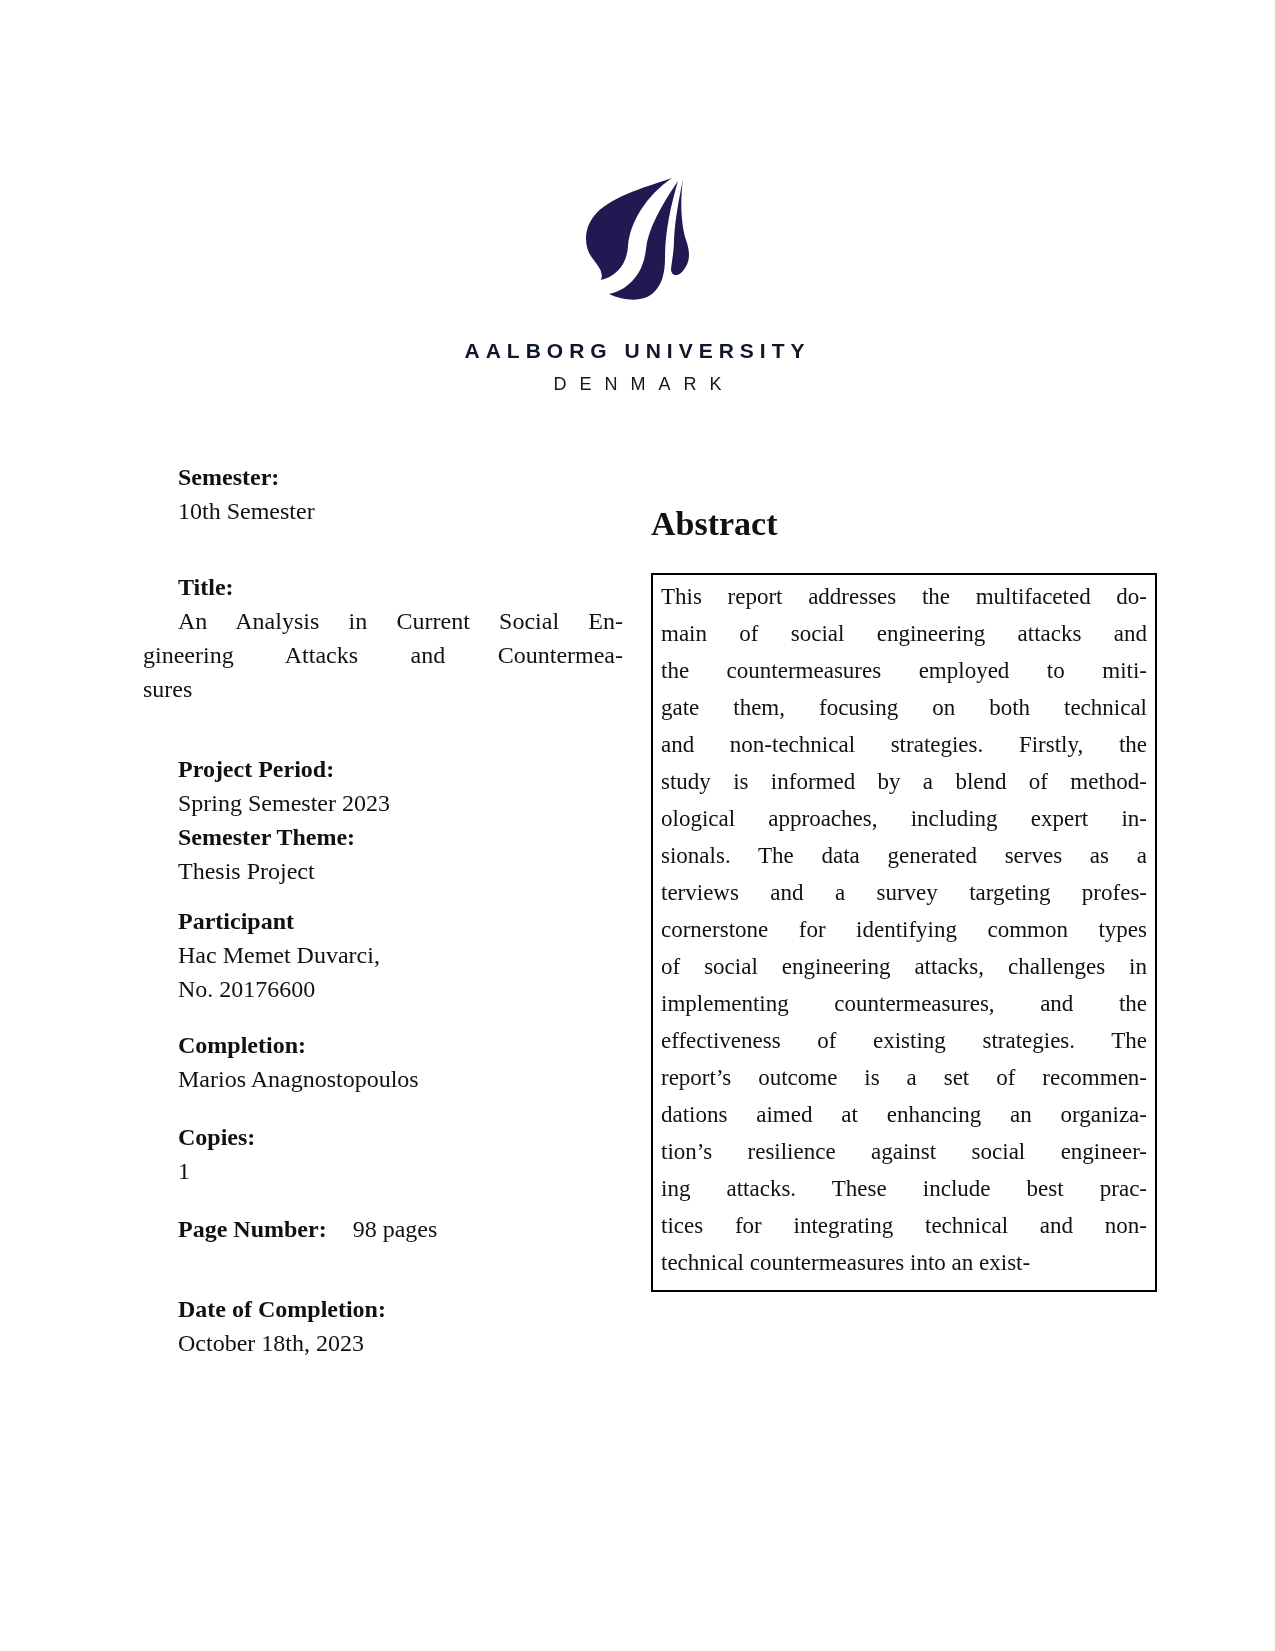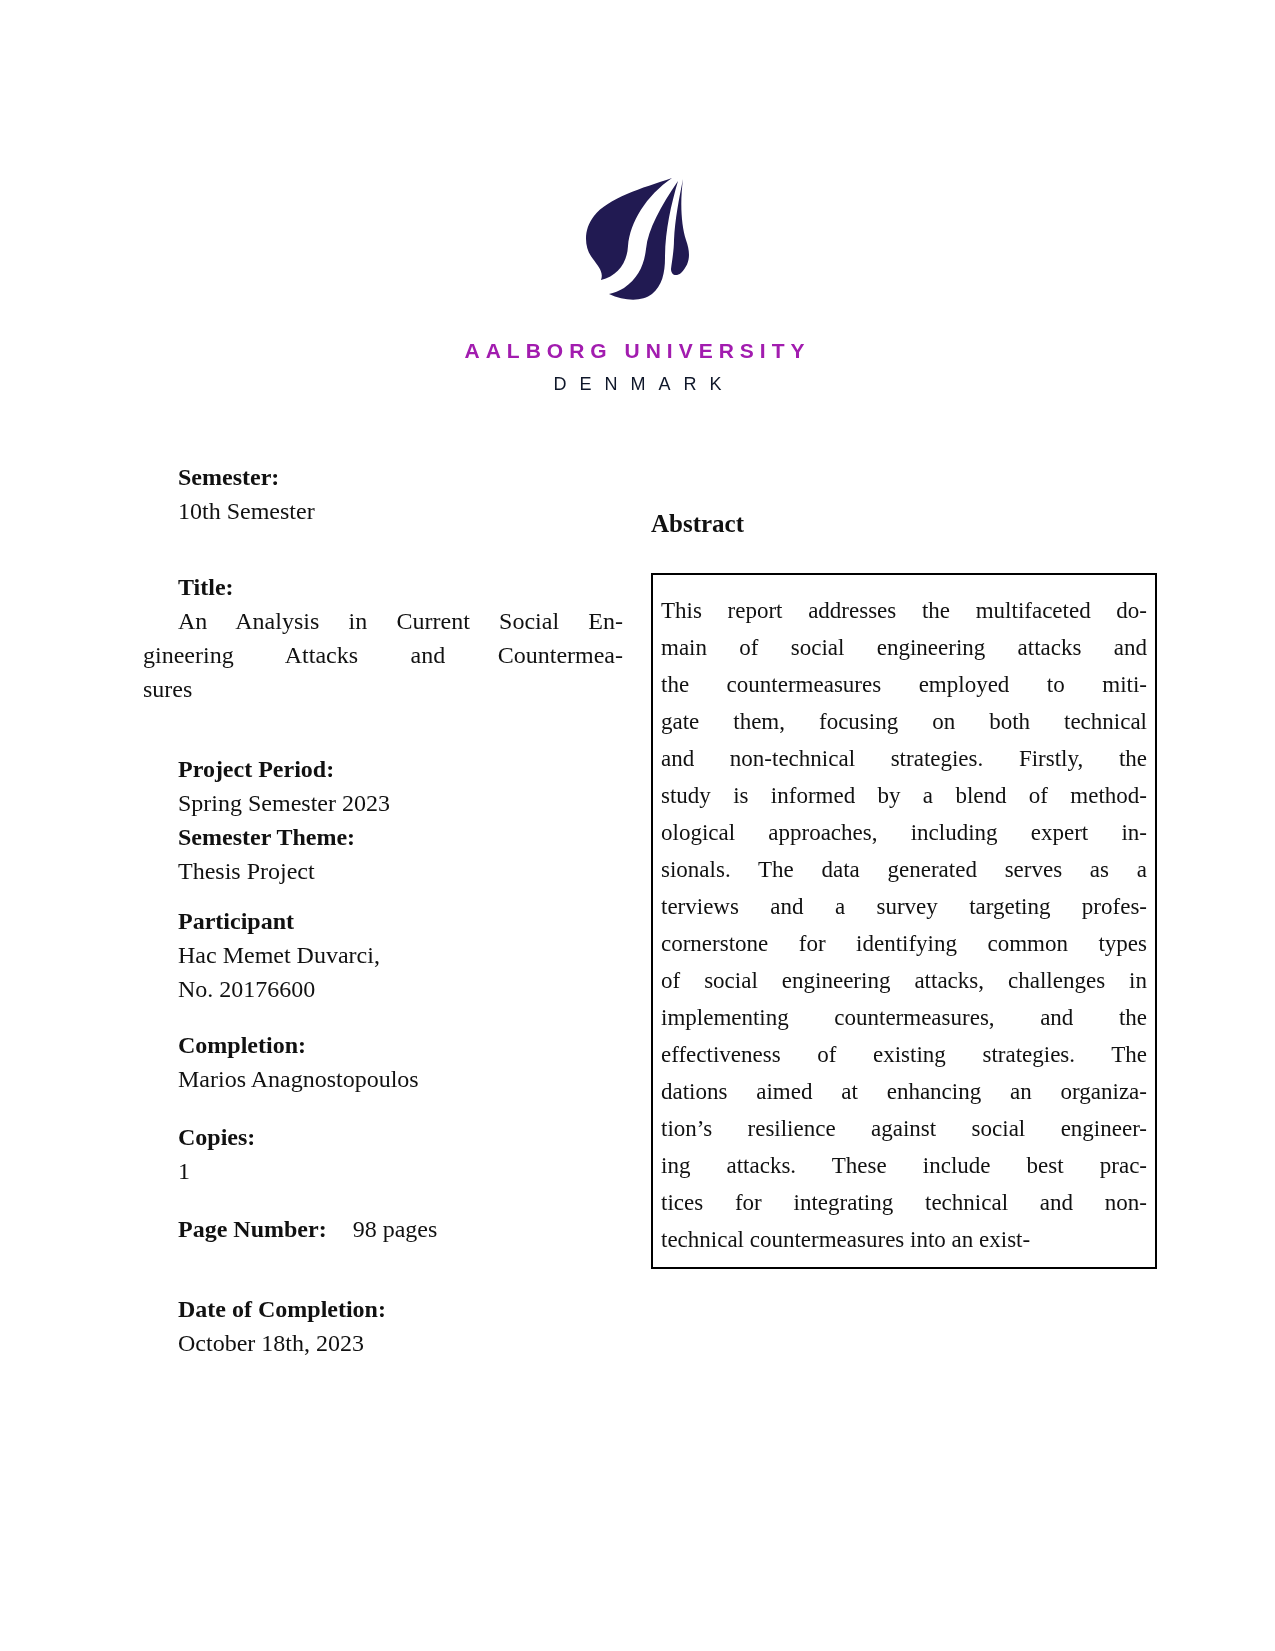--- a/index.html
+++ b/index.html
@@ -56,45 +56,45 @@
   .just-par .jline { text-align: justify; text-align-last: justify; }
   .just-par .jline:first-child { text-indent: 35px; }
   .just-par .jline:last-child  { text-align-last: left; }
 
   .inline-row { text-indent: 35px; }
   .inline-row .inline-val { margin-left: 26px; font-weight: 400; }
 
   
   .abs-heading {
     margin: 48px 0 34px 0;
-    font-size: 25px; font-weight: 700; line-height: 31px;
+    font-size: 34px; font-weight: 700; line-height: 31px;
   }
   .abs-box {
     border: 2px solid #000000;
-    padding: 17px 8px 9px 8px;
+    padding: 3px 8px 9px 8px;
     font-size: 23px; line-height: 37px;
     width: 506px;
   }
   .abs-box .abs-line { text-align: justify; text-align-last: justify; }
   .abs-box .abs-line:last-child { text-align-last: left; }
 </style>
 </head>
 <body>
 
 <div class="page">
 
   <div class="logo-wrap">
     <svg class="mark" viewBox="0 0 112 126" aria-hidden="true">
       <g fill="#211a52">
         <path d="M90 2 C 60 12, 26 22, 12 40 C 1 54, 2 72, 11 83 C 16 90, 22 96, 19 104 C 35 100, 45 88, 46 70 C 48 46, 64 20, 90 2 Z"></path>
         <path d="M96 5 C 79 30, 66 53, 64 73 C 62 90, 56 102, 42 112 C 37 115, 32 117, 27 118 C 42 125, 60 126, 70 118 C 80 110, 83 97, 83 82 C 83 55, 89 29, 96 5 Z"></path>
         <path d="M101 3 C 98 26, 99 48, 104 64 C 109 78, 108 88, 99 97 C 94 101, 89 99, 89 93 C 90 85, 92 74, 92 64 C 93 43, 97 23, 101 3 Z"></path>
       </g>
     </svg>
-    <div class="inst" style="color:#a21caf">AALBORG UNIVERSITY</div>
+    <div class="inst" style="color:#0f172a">AALBORG UNIVERSITY</div>
     <div class="country" style="color:#0f172a">DENMARK</div>
   </div>
 
   <div class="columns">
 
     <section class="info-col">
 
       <div class="block b1">
         <div class="label">Semester:</div>
         <div class="value">10th Semester</div>
@@ -155,20 +155,21 @@
         <div class="abs-line">gate them, focusing on both technical</div>
         <div class="abs-line">and non-technical strategies.  Firstly, the</div>
         <div class="abs-line">study is informed by a blend of method-</div>
         <div class="abs-line">ological approaches, including expert in-</div>
         <div class="abs-line">sionals.  The data generated serves as a</div>
         <div class="abs-line">terviews and a survey targeting profes-</div>
         <div class="abs-line">cornerstone for identifying common types</div>
         <div class="abs-line">of social engineering attacks, challenges in</div>
         <div class="abs-line">implementing countermeasures, and the</div>
         <div class="abs-line">effectiveness of existing strategies.  The</div>
+        <div class="abs-line">report’s outcome is a set of recommen-</div>
         <div class="abs-line">dations aimed at enhancing an organiza-</div>
         <div class="abs-line">tion’s resilience against social engineer-</div>
         <div class="abs-line">ing attacks.  These include best prac-</div>
         <div class="abs-line">tices for integrating technical and non-</div>
         <div class="abs-line">technical countermeasures into an exist-</div>
       </div>
     </section>
 
   </div>
 </div>

